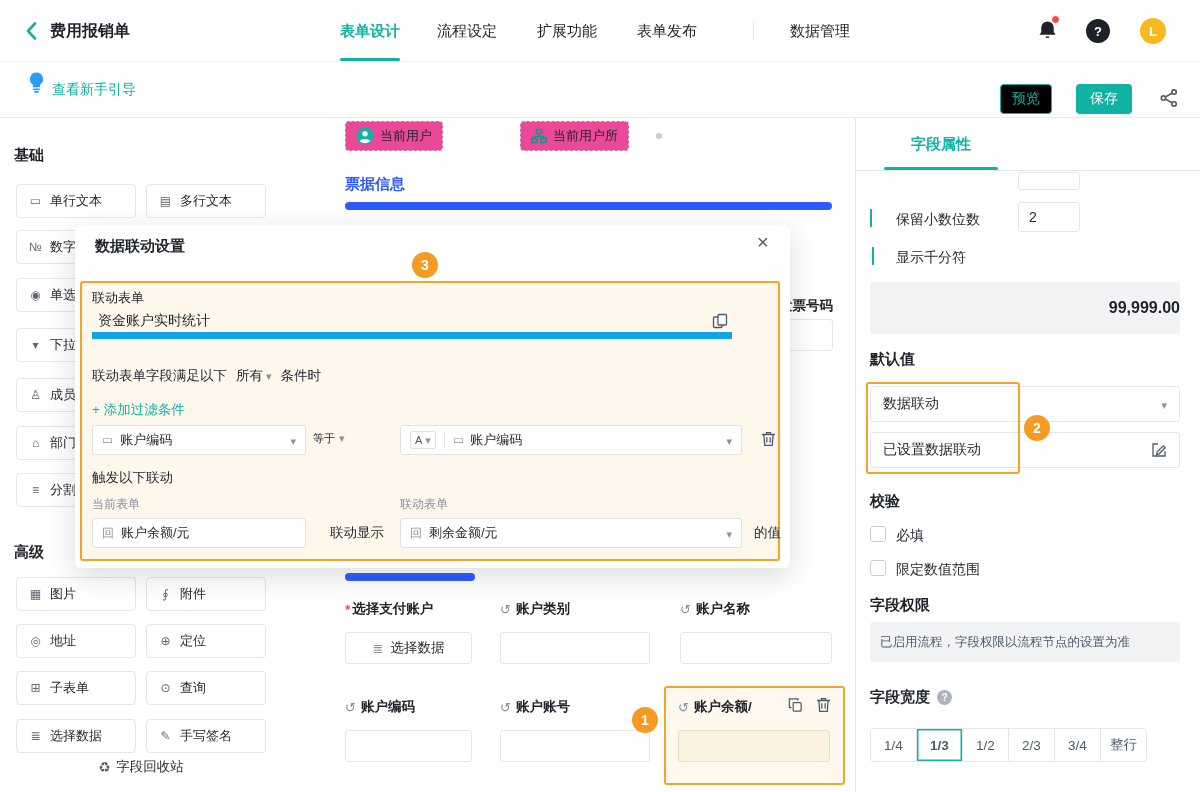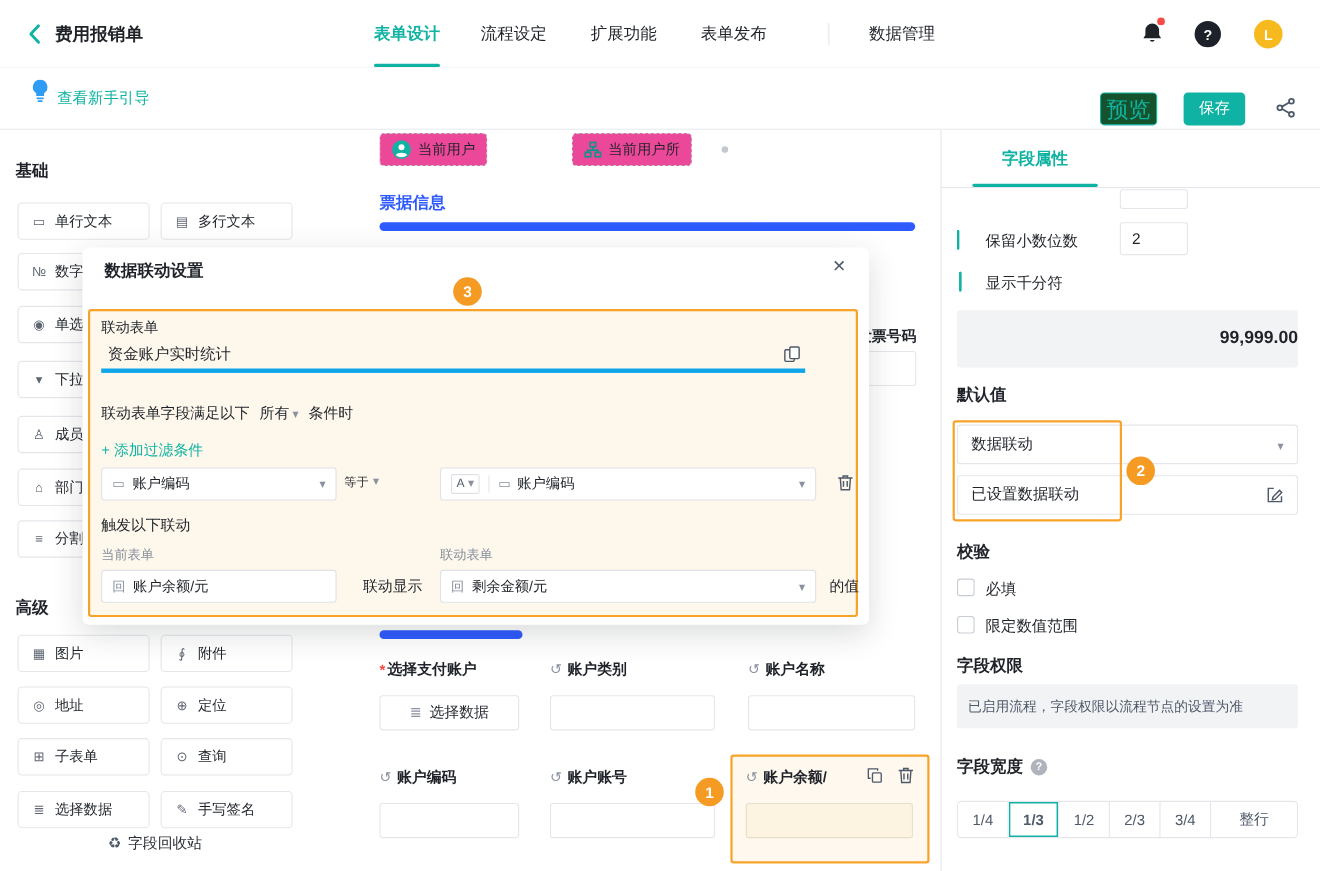--- a/index.html
+++ b/index.html
@@ -39,22 +39,22 @@
     border:solid #fff;border-width:0 2px 2px 0;transform:rotate(45deg)}
   
   .flabel{display:flex;align-items:center;font-size:13.5px;font-weight:600;white-space:nowrap}
   .g-icon{color:#8a919f;font-size:13px;margin-right:5px;font-weight:400}
   .req{color:var(--danger);margin-right:2px}
   
   .obox{border:2px solid #f7a32a;border-radius:3px;pointer-events:none}
   .badge{position:absolute;width:26px;height:26px;border-radius:50%;background:var(--orange);color:#fff;
     font-size:14px;font-weight:700;display:flex;align-items:center;justify-content:center;z-index:60}
   
-  .btn-outline{border:1px solid var(--accent);color:var(--accent);background:#14532d;border-radius:4px;
-    display:flex;align-items:center;justify-content:center;font-size:20px;cursor:pointer}
+  .btn-outline{border:1px solid var(--accent);color:var(--accent);background:#000000;border-radius:4px;
+    display:flex;align-items:center;justify-content:center;font-size:14px;cursor:pointer}
   .btn-fill{background:var(--accent);color:#fff;border-radius:4px;display:flex;align-items:center;
     justify-content:center;font-size:14px;cursor:pointer}
   .gray-box{background:#f2f3f5;border-radius:3px}
   .chip{display:flex;align-items:center;gap:6px;padding:0 10px;height:30px;border:1px dashed #c4c8cf;
     border-radius:4px;background:#ec4899;font-size:13px;white-space:nowrap}
   
   .modal{position:absolute;left:75px;top:225px;width:715px;height:343px;background:#fff;border-radius:6px;
     box-shadow:0 8px 28px rgba(31,35,41,.16);z-index:30}
   .seg{display:flex;border:1px solid var(--border);border-radius:4px;overflow:hidden;background:#fff}
   .seg>div{flex:0 0 46px;display:flex;align-items:center;justify-content:center;font-size:13.5px;
@@ -284,21 +284,21 @@
     <input class="abs input" style="left: 678px; top: 730px; width: 152px; height: 32px; background: rgb(252, 243, 225); border-color: rgb(231, 222, 203);">
   </div>
 
   <div class="modal">
     <div class="abs" style="left:20px;top:12px;font-size:15px;font-weight:700">数据联动设置</div>
     <span class="abs" style="left:682px;top:6px;font-size:20px;color:#4e5969;cursor:pointer">×</span>
 
     <div class="abs obox" style="left:5px;top:56px;width:700px;height:280px;background:rgba(247,163,42,.09)"></div>
 
     <div class="abs" style="left:17px;top:64px;font-size:13px">联动表单</div>
-    <div class="abs" style="left:17px;top:84px;width:640px;height:30px;border-bottom:4px solid #0ea5e9;display:flex;align-items:center;font-size:14px">
+    <div class="abs" style="left:17px;top:84px;width:640px;height:30px;border-bottom:7px solid #0ea5e9;display:flex;align-items:center;font-size:14px">
       <span style="padding-left:6px">资金账户实时统计</span>
       <span style="margin-left:auto;margin-right:4px;display:flex">
         <svg width="16" height="16" viewBox="0 0 16 16" fill="none" stroke="#4e5969" stroke-width="1.3">
             <rect x="1.5" y="4" width="8.5" height="10.5" rx="1"></rect>
             <rect x="6" y="1.5" width="8.5" height="10.5" rx="1" fill="#fff"></rect>
           </svg>
       </span>
     </div>
 
     <div class="abs" style="left:17px;top:142px;display:flex;align-items:center;gap:9px;font-size:13.5px">
@@ -397,21 +397,21 @@
 
     <div class="abs sec-title" style="left:870px;top:596px">字段权限</div>
     <div class="abs gray-box" style="left:870px;top:622px;width:310px;height:40px;display:flex;align-items:center;padding:0 10px;font-size:12.5px;color:#4e5969;white-space:nowrap">
       <span>已启用流程，字段权限以流程节点的设置为准</span>
     </div>
 
     <div class="abs" style="left:870px;top:688px;display:flex;align-items:center;gap:7px">
       <span class="sec-title">字段宽度</span>
       <span class="help-dot"></span>
     </div>
-    <div class="abs seg" style="left:870px;top:728px;width:310px">
+    <div class="abs seg" style="left:870px;top:728px;width:277px">
       <div>1/4</div>
       <div class="seg-on">1/3</div>
       <div>1/2</div>
       <div>2/3</div>
       <div>3/4</div>
       <div>整行</div>
     </div>
   </div>
 
   <span class="badge" style="left:632px;top:707px">1</span>

